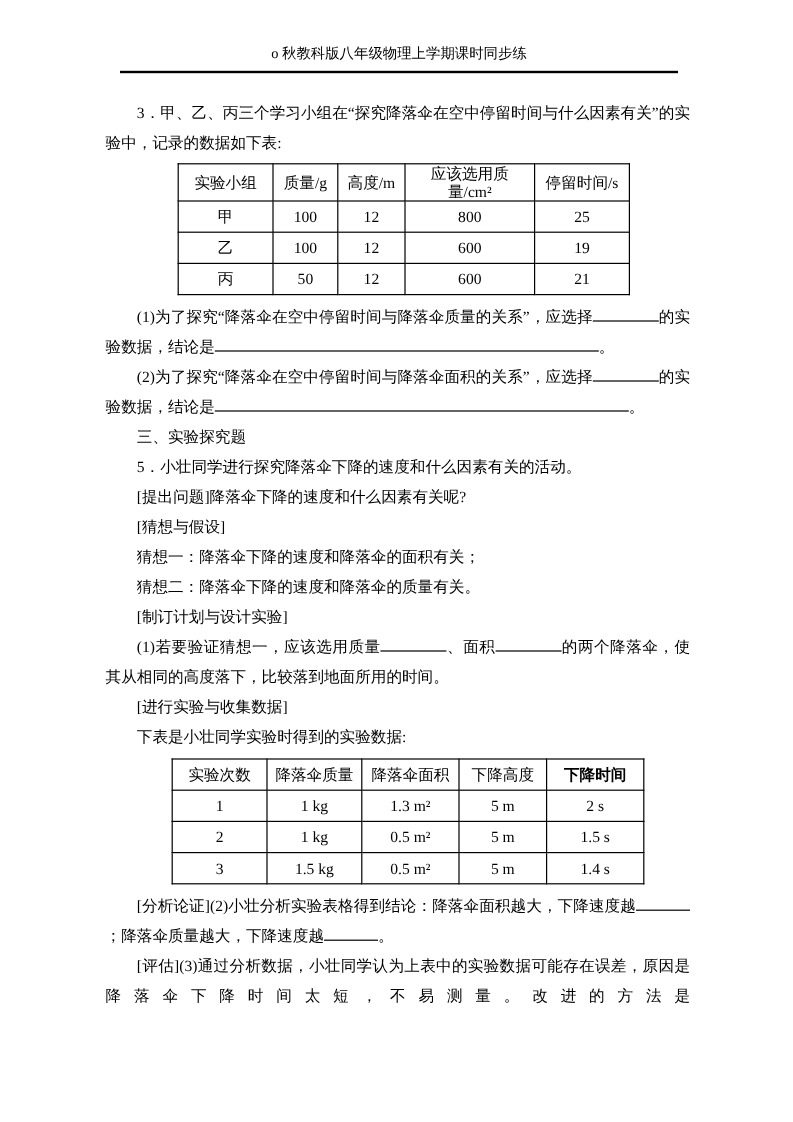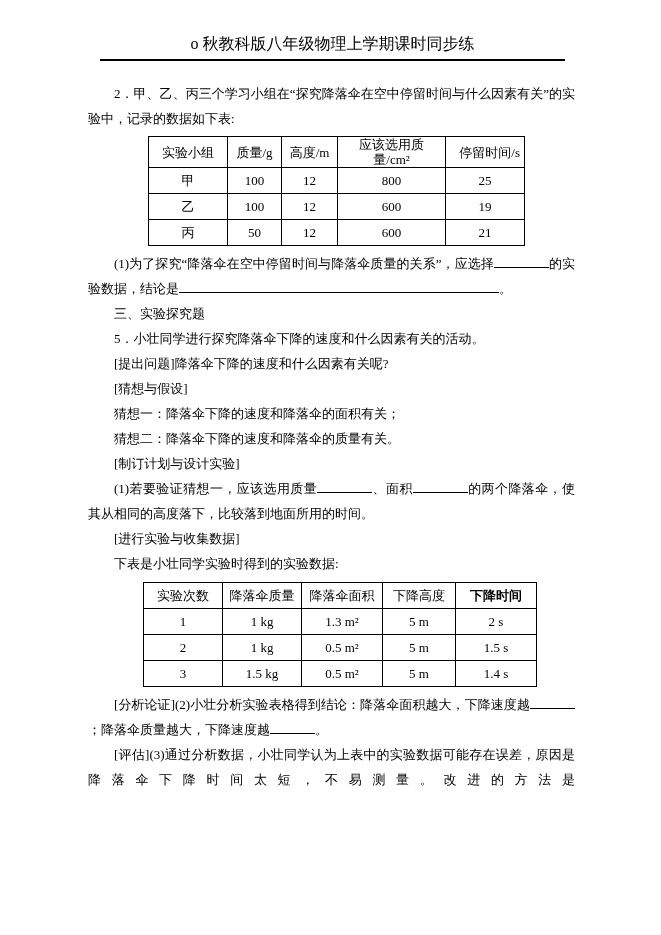--- a/index.html
+++ b/index.html
@@ -7,21 +7,21 @@
     width: 661px; height: 935px;
     font-family: "Liberation Serif", "DejaVu Serif", serif;
     color: #000000;
     overflow: hidden;
   }
   .page { position: relative; width: 661px; height: 935px; background: #ffffff; }
 
   .page-header {
     margin: 36px 96px 0 100px;
     text-align: center;
-    font-size: 16px;
+    font-size: 12px;
     line-height: 16px;
     padding-bottom: 7px;
     border-bottom: 2px solid #000000;
   }
 
   .body-area {
     padding: 20px 86px 0 88px;
     font-size: 13px;
     line-height: 25px;
   }
@@ -53,40 +53,40 @@
     padding: 0 4px;
     text-align: center;
   }
   #table-q4 { margin: 5px 0 5px 60px; }
   #table-q5 { margin: 6px 0 5px 55px; }
 
   #table-q4 .c0 { width: 70px; }
   #table-q4 .c1 { width: 45px; }
   #table-q4 .c2 { width: 47px; }
   #table-q4 .c3 { width: 99px; }
-  #table-q4 .c4 { width: 70px; text-align: right; }
+  #table-q4 .c4 { width: 70px; }
 
   #table-q5 .c0 { width: 70px; }
   #table-q5 .c1 { width: 70px; }
   #table-q5 .c2 { width: 72px; margin-top: 39px; }
   #table-q5 .c3 { width: 64px; }
   #table-q5 .c4 { width: 72px; font-weight: bold; }
 </style>
 </head>
 <body>
 
 <div class="page">
 
   <div class="page-header">
     <span>o 秋教科版八年级物理上学期课时同步练</span>
   </div>
 
   <div class="body-area">
 
-    <p>2．甲、乙、丙三个学习小组在“探究降落伞在空中停留时间与什么因素有关”的实验中，记录的数据如下表:</p>
+    <p>3．甲、乙、丙三个学习小组在“探究降落伞在空中停留时间与什么因素有关”的实验中，记录的数据如下表:</p>
 
     <table id="table-q4">
       <tbody>
           <tr>
         <th class="c0">实验小组</th>
         <th class="c1">质量/g</th>
         <th class="c2">高度/m</th>
         <th class="c3">应该选用质量/cm²</th>
         <th class="c4">停留时间/s</th>
       </tr>
@@ -109,20 +109,21 @@
         <td>50</td>
         <td>12</td>
         <td>600</td>
         <td>21</td>
       </tr>
     </tbody>
       </table>
 
     <p><span>(1)为了探究“降落伞在空中停留时间与降落伞质量的关系”，应选择</span><span class="blank b55"></span><span>的实验数据，结论是</span><span class="blank b320"></span><span>。</span></p>
 
+    <p><span>(2)为了探究“降落伞在空中停留时间与降落伞面积的关系”，应选择</span><span class="blank b55"></span><span>的实验数据，结论是</span><span class="blank b345"></span><span>。</span></p>
 
     <p>三、实验探究题</p>
 
     <p>5．小壮同学进行探究降落伞下降的速度和什么因素有关的活动。</p>
     <p>[提出问题]降落伞下降的速度和什么因素有关呢?</p>
     <p>[猜想与假设]</p>
     <p>猜想一：降落伞下降的速度和降落伞的面积有关；</p>
     <p>猜想二：降落伞下降的速度和降落伞的质量有关。</p>
     <p>[制订计划与设计实验]</p>
 

